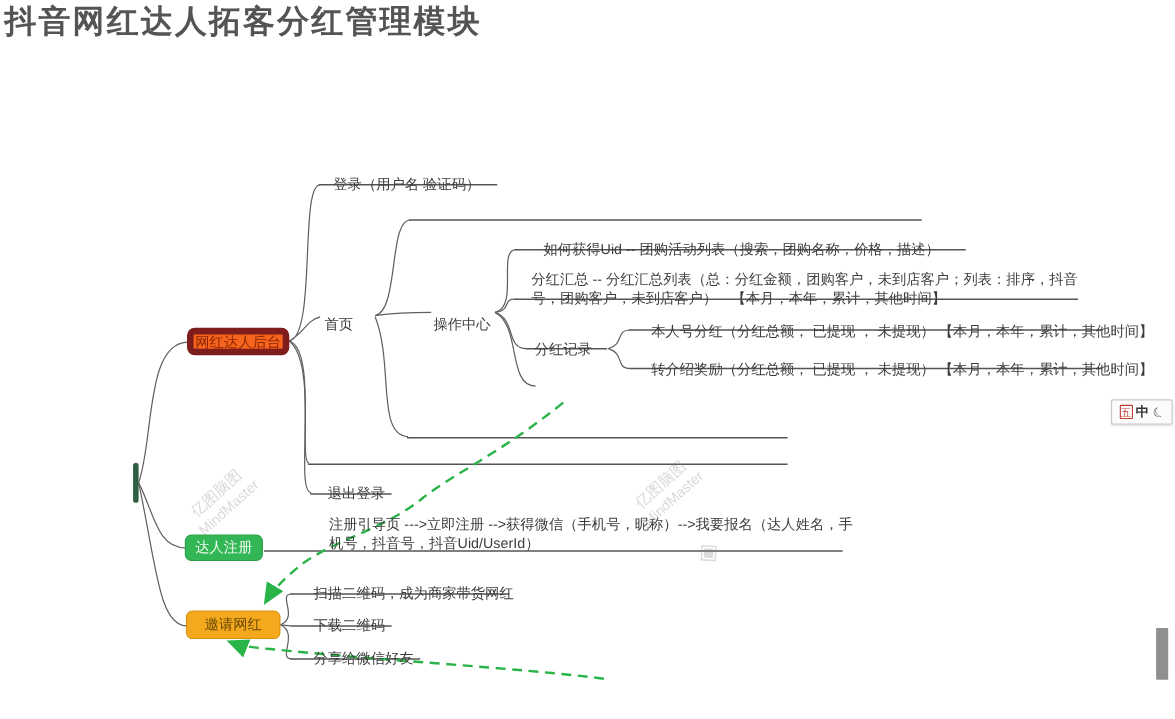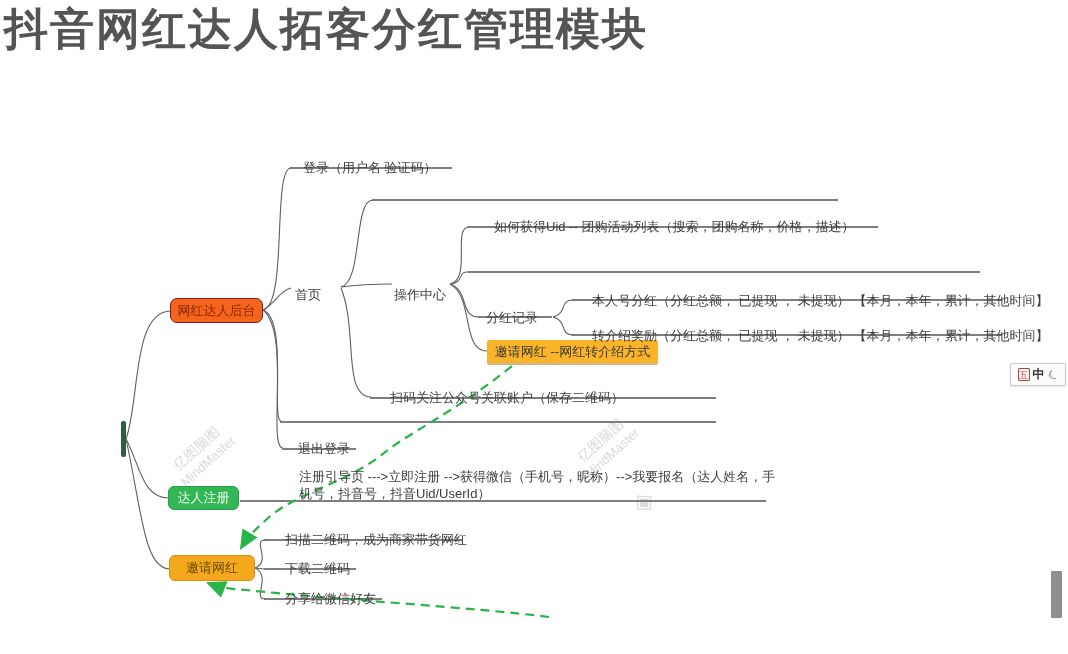--- a/index.html
+++ b/index.html
@@ -1,26 +1,26 @@
 <!DOCTYPE html>
 <html><head>
 <meta charset="utf-8">
 <style>
   html,body{margin:0;padding:0;background:#fff;}
   #canvas{position:relative;width:1068px;height:654px;background:#ffffff;overflow:hidden;
           font-family:"Liberation Sans","DejaVu Sans",sans-serif;}
-  #page-title{position:absolute;left:4px;top:0px;font-size:44px;font-weight:800;
+  #page-title{position:absolute;left:4px;top:0px;font-size:29px;font-weight:800;
               color:#545454;letter-spacing:2px;white-space:nowrap;}
   svg.lines{position:absolute;left:0;top:0;pointer-events:none;}
   .lbl{position:absolute;font-size:13px;line-height:17px;color:#3d3d3d;white-space:nowrap;margin-top:11px;}
   .lbl.wrap{white-space:normal;}
   .node{position:absolute;display:flex;align-items:center;justify-content:center;
         font-size:13px;border-radius:6px;box-sizing:border-box;}
   .node-backstage{left:170px;top:298px;width:93px;height:25px;background:#F4641D;
-        border:1px solid #7f1d1d;color:#8F2600;border-radius:7px;}
+        border:6px solid #7f1d1d;color:#8F2600;border-radius:7px;}
   .node-register{left:168px;top:486px;width:71px;height:24px;background:#33B655;
         border:1px solid #28A047;color:#EFFAF0;border-radius:6px;}
   .node-invite{left:169px;top:555px;width:86px;height:26px;background:#F3A81D;
         border:1px solid #D9920C;color:#6B4A00;border-radius:6px;}
   .node-invite-method{left:487px;top:340px;width:171px;height:23px;background:#FBB429;
         color:#3a3a3a;border-radius:2px;box-shadow:0 2px 0 rgba(150,95,0,0.45);}
   .rootbar{position:absolute;left:121px;top:421px;width:5px;height:36px;background:#2E5D43;border-radius:2px;}
   .watermark{position:absolute;color:rgba(125,125,125,0.30);transform:rotate(-42deg);
         text-align:center;pointer-events:none;}
   .watermark .cn{font-size:14px;}
@@ -102,32 +102,29 @@
 
   <div class="node node-backstage">
     <span>网红达人后台</span>
   </div>
   <div class="node node-register">
     <span>达人注册</span>
   </div>
   <div class="node node-invite">
     <span>邀请网红</span>
   </div>
-  <div class="node node-invite-method">
-    <span>邀请网红 --网红转介绍方式</span>
-  </div>
 
   <div class="lbl" style="left:303px;top:148px;">登录（用户名 验证码）</div>
   <div class="lbl" style="left:295px;top:275px;">首页</div>
   <div class="lbl" style="left:394px;top:275px;">操作中心</div>
   <div class="lbl" style="left:494px;top:207px;">如何获得Uid -- 团购活动列表（搜索，团购名称，价格，描述）</div>
+  <div class="lbl wrap" style="left:483px;top:234px;width:502px;">分红汇总 -- 分红汇总列表（总：分红金额，团购客户，未到店客户；列表：排序，抖音号，团购客户，未到店客户）　【本月，本年，累计，其他时间】</div>
   <div class="lbl" style="left:486px;top:298px;">分红记录</div>
   <div class="lbl" style="left:592px;top:281px;">本人号分红（分红总额， 已提现 ， 未提现） 【本月，本年，累计，其他时间】</div>
   <div class="lbl" style="left:592px;top:316px;">转介绍奖励（分红总额， 已提现 ， 未提现） 【本月，本年，累计，其他时间】</div>
-  <div class="lbl" style="left:390px;top:378px;">扫码关注公众号关联账户（保存二维码）</div>
   <div class="lbl" style="left:298px;top:429px;">退出登录</div>
   <div class="lbl wrap" style="left:299px;top:457px;width:480px;">注册引导页 ---&gt;立即注册 --&gt;获得微信（手机号，昵称）--&gt;我要报名（达人姓名，手机号，抖音号，抖音Uid/UserId）</div>
   <div class="lbl" style="left:285px;top:520px;">扫描二维码，成为商家带货网红</div>
   <div class="lbl" style="left:285px;top:549px;">下载二维码</div>
   <div class="lbl" style="left:285px;top:579px;">分享给微信好友</div>
 
   <div class="watermark" style="left:168px;top:438px;">
     <div class="cn">亿图脑图</div>
     <div class="en">MindMaster</div>
   </div>

